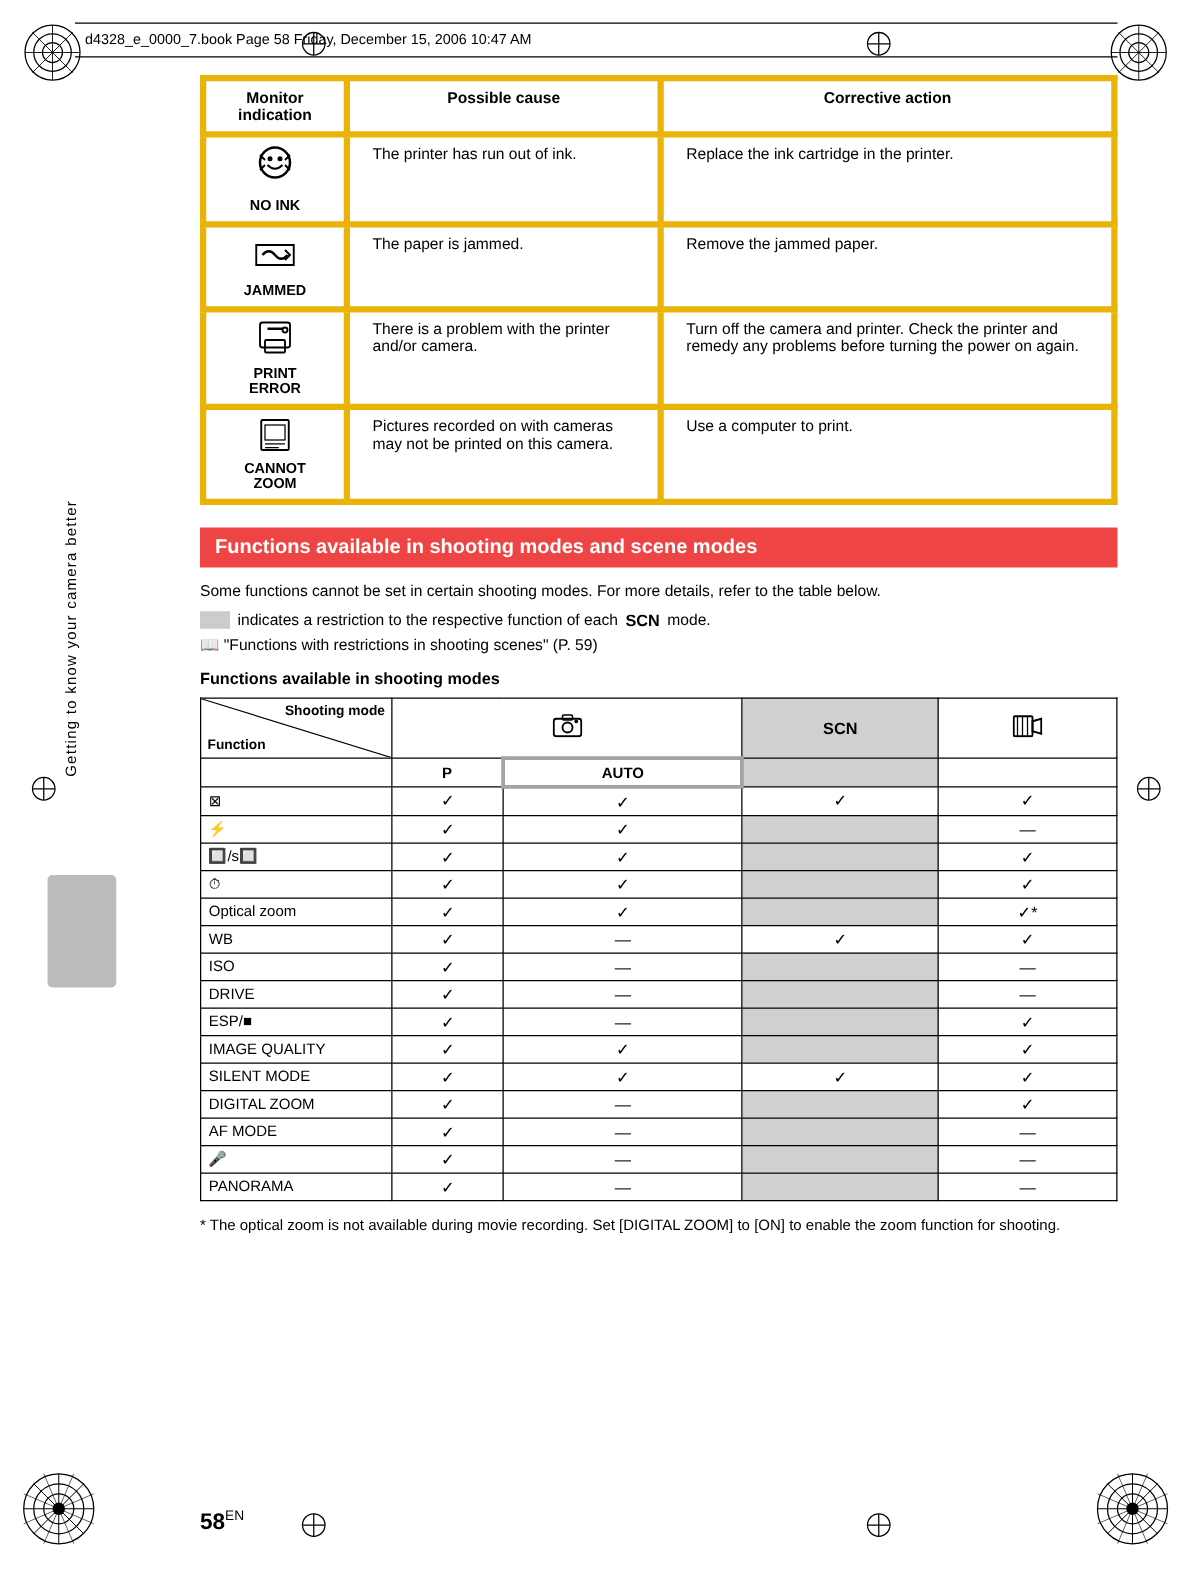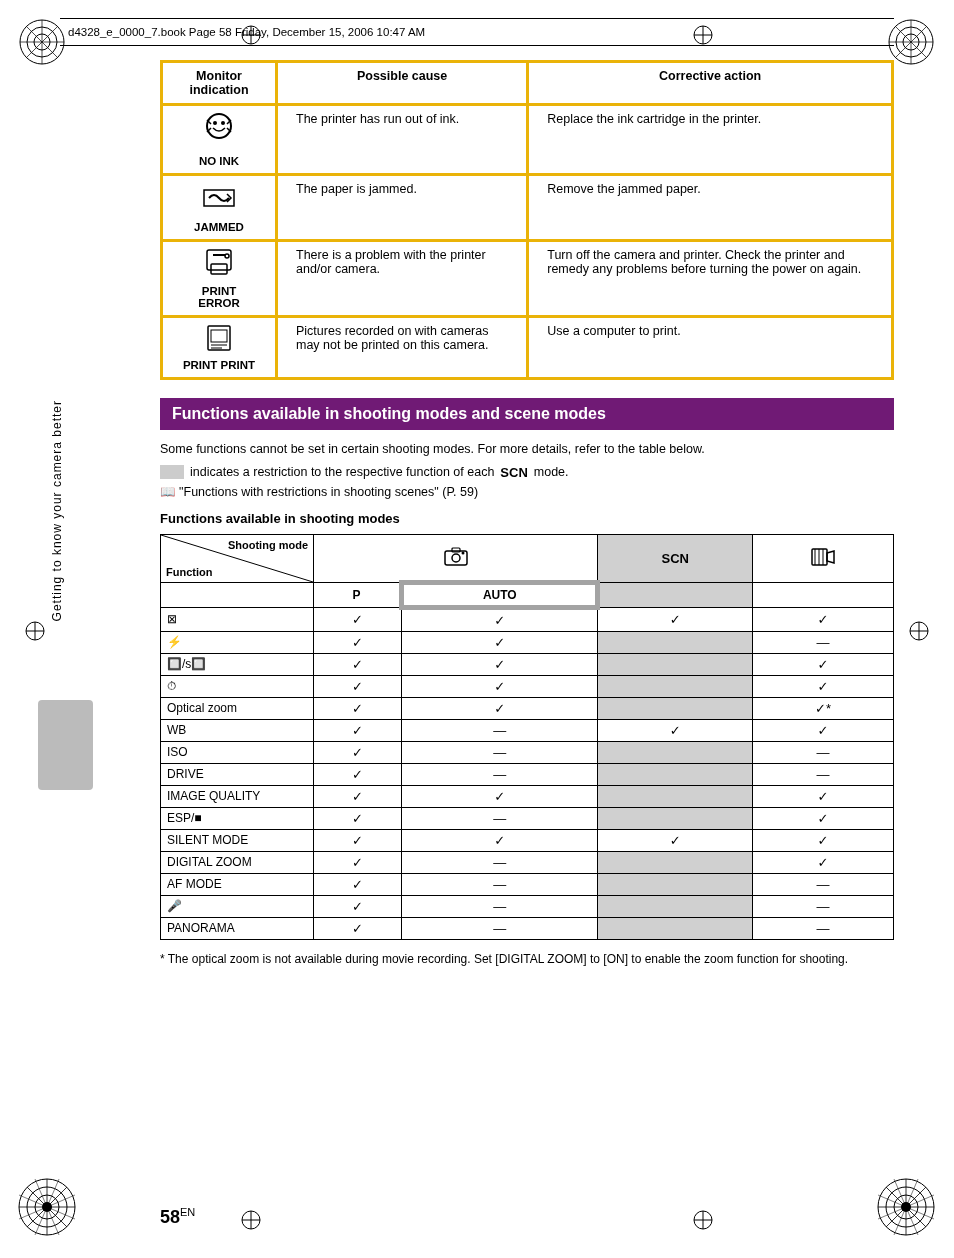--- a/index.html
+++ b/index.html
@@ -38,21 +38,21 @@
     }
 
     
     .error-table {
       width: 100%;
       border-collapse: collapse;
       font-size: 12.5px;
       margin-bottom: 18px;
     }
     .error-table th, .error-table td {
-      border: 3px solid #eab308;
+      border: 5px solid #eab308;
       padding: 6px 18px;
       vertical-align: top;
     }
     .error-table th {
       background: #fff;
       font-weight: bold;
       text-align: center;
     }
     .error-table td.icon-cell {
       text-align: center;
@@ -61,21 +61,21 @@
     }
     .icon-cell .icon-label {
       display: block;
       font-size: 11.5px;
       font-weight: bold;
       margin-top: 4px;
     }
 
     
     .section-header {
-      background: #701a75;
+      background: #ef4444;
       color: #fff;
       font-size: 16px;
       font-weight: bold;
       padding: 7px 12px;
       margin-bottom: 10px;
     }
 
     .intro-text {
       font-size: 12.5px;
       margin-bottom: 6px;
@@ -341,21 +341,21 @@
       </tr>
 
       <tr>
         <td class="icon-cell">
           <svg width="26" height="28" viewBox="0 0 26 28">
             <rect x="2" y="2" width="22" height="24" rx="1" fill="none" stroke="#000" stroke-width="1.5"></rect>
             <rect x="5" y="6" width="16" height="12" rx="0" fill="none" stroke="#000" stroke-width="1"></rect>
             <line x1="5" y1="21" x2="21" y2="21" stroke="#000" stroke-width="1"></line>
             <line x1="5" y1="24" x2="16" y2="24" stroke="#000" stroke-width="1"></line>
           </svg>
-          <span class="icon-label">PRINT PRINT</span>
+          <span class="icon-label">CANNOT ZOOM</span>
         </td>
         <td>Pictures recorded on with cameras may not be printed on this camera.</td>
         <td>Use a computer to print.</td>
       </tr>
     </tbody>
   </table>
 
   <div class="section-header">
     <span>Functions available in shooting modes and scene modes</span>
   </div>
@@ -403,21 +403,21 @@
             <path d="M16 5 L23 3 L23 15 L16 13 Z" fill="none" stroke="#000" stroke-width="1.5"></path>
             <line x1="4" y1="1" x2="4" y2="17" stroke="#000" stroke-width="1"></line>
             <line x1="8" y1="1" x2="8" y2="17" stroke="#000" stroke-width="1"></line>
             <line x1="12" y1="1" x2="12" y2="17" stroke="#000" stroke-width="1"></line>
           </svg>
         </th>
       </tr>
       <tr>
         <th style="border:1px solid #000;"></th>
         <th style="border:1px solid #000;">P</th>
-        <th style="border:5px solid #a3a3a3;">AUTO</th>
+        <th style="border:3px solid #a3a3a3;">AUTO</th>
         <th class="shaded" style="border:1px solid #000;"></th>
         <th style="border:1px solid #000;"></th>
       </tr>
     </thead>
     <tbody id="shoot-table-body">
     <tr>
           <td class="func-name">⊠</td>
           <td class="check">✓</td>
           <td class="check">✓</td>
           <td class="check">✓</td>
@@ -466,30 +466,30 @@
           <td class="check">—</td>
         </tr>
         <tr>
           <td class="func-name">DRIVE</td>
           <td class="check">✓</td>
           <td class="check">—</td>
           <td class="check shaded"></td>
           <td class="check">—</td>
         </tr>
         <tr>
+          <td class="func-name">ESP/■</td>
+          <td class="check">✓</td>
+          <td class="check">—</td>
+          <td class="check shaded"></td>
+          <td class="check">✓</td>
+        </tr>
+        <tr>
           <td class="func-name">IMAGE QUALITY</td>
           <td class="check">✓</td>
           <td class="check">✓</td>
-          <td class="check shaded"></td>
-          <td class="check">✓</td>
-        </tr>
-        <tr>
-          <td class="func-name">ESP/■</td>
-          <td class="check">✓</td>
-          <td class="check">—</td>
           <td class="check shaded"></td>
           <td class="check">✓</td>
         </tr>
         <tr>
           <td class="func-name">SILENT MODE</td>
           <td class="check">✓</td>
           <td class="check">✓</td>
           <td class="check">✓</td>
           <td class="check">✓</td>
         </tr>

